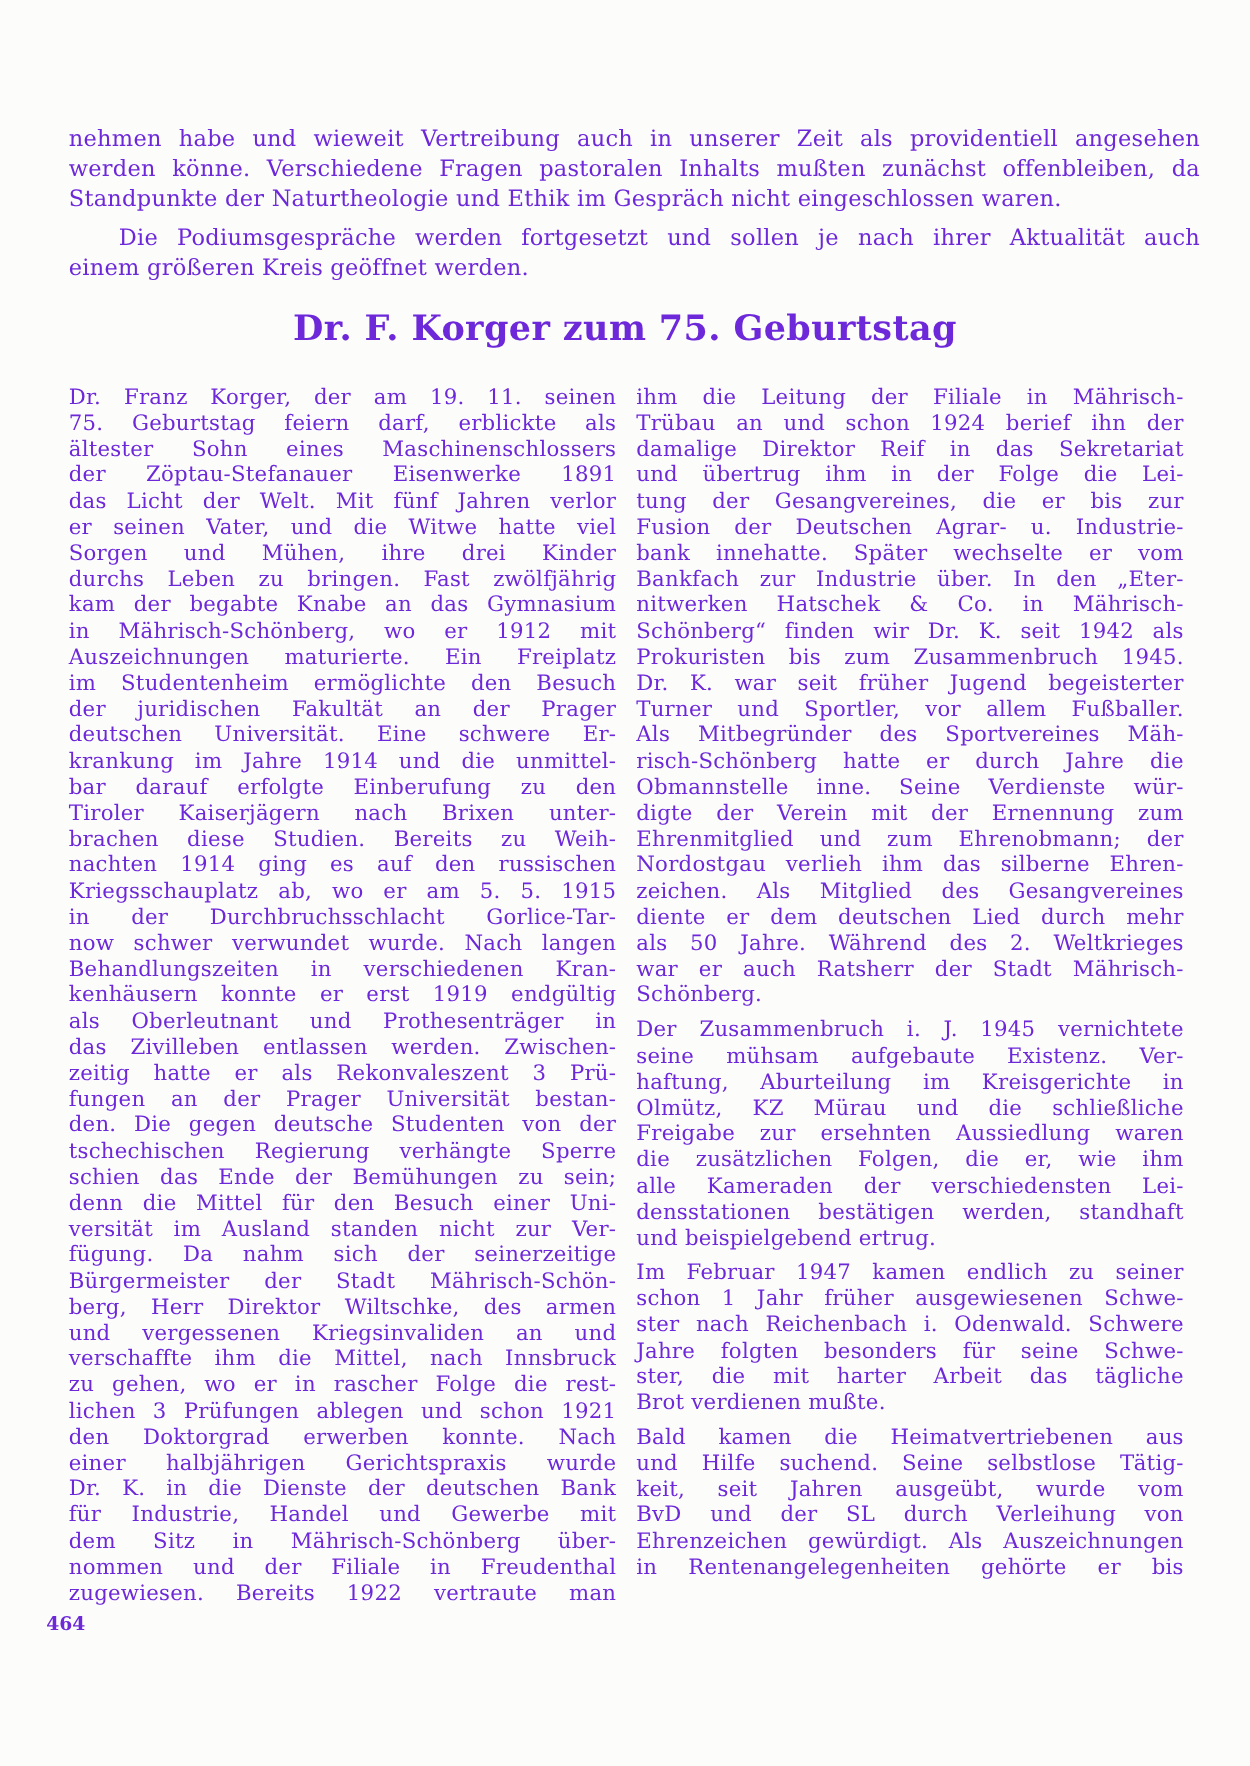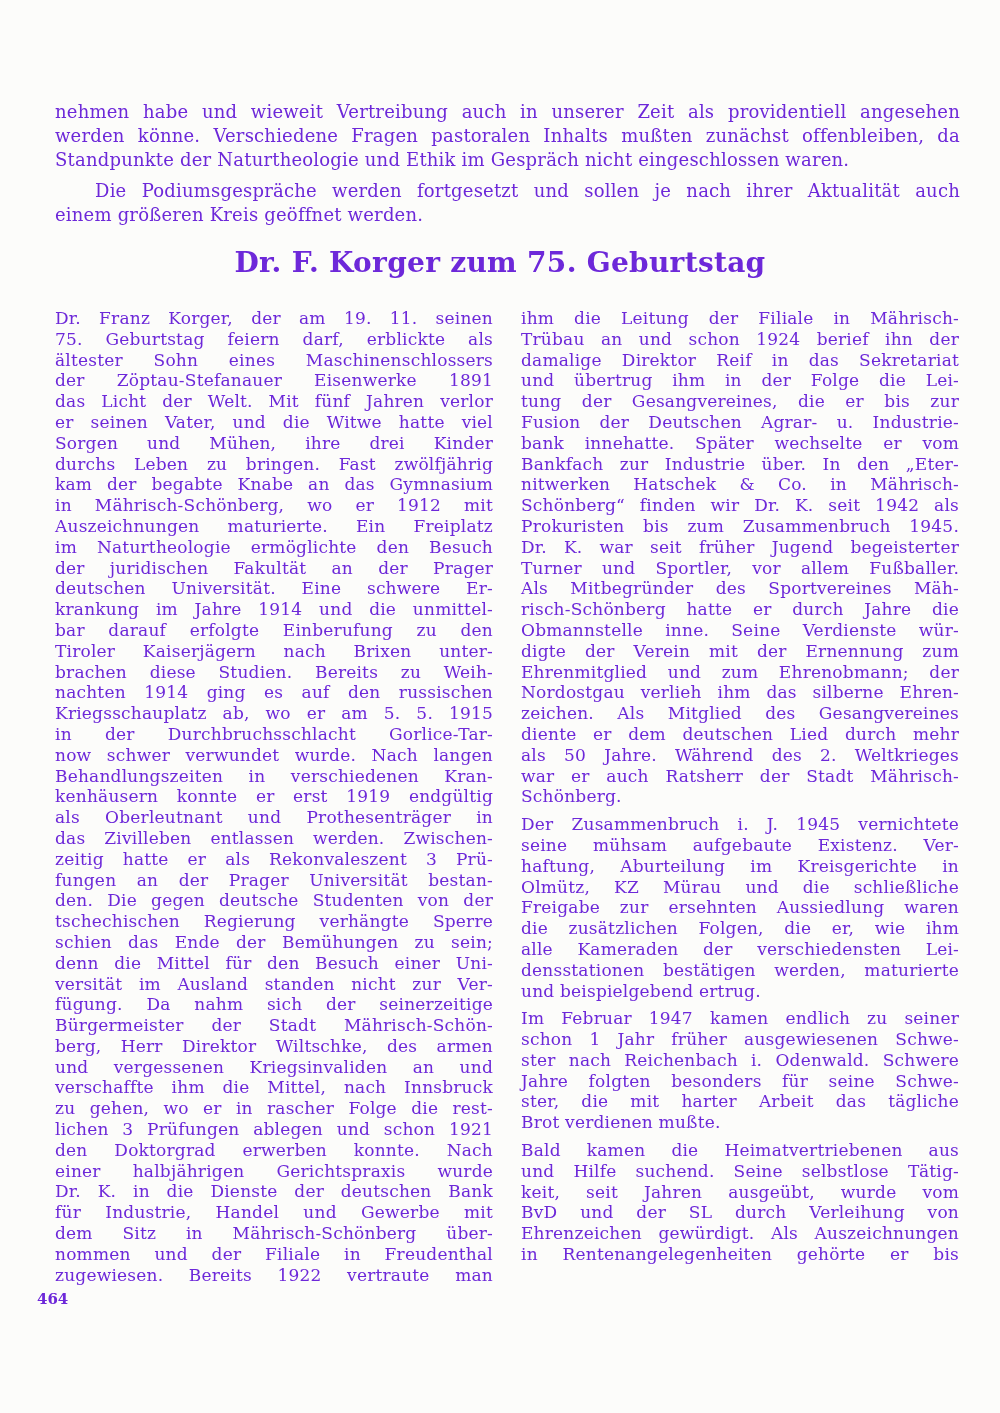--- a/index.html
+++ b/index.html
@@ -22,21 +22,21 @@
     font-size: 18px;
     line-height: 24px;
     letter-spacing: 0.2px;
   }
   .columns {
     position: absolute;
     left: 55px;
     top: 308px;
     width: 905px;
     display: flex;
-    gap: 28px;
+    gap: 16px;
   }
   .col {
     width: 438px;
     font-size: 17px;
     line-height: 20.8px;
     letter-spacing: 0.2px;
   }
   .para.gap { margin-top: 7px; }
   .line { text-align: left; }
   .line.jfull { text-align: justify; text-align-last: justify; }
@@ -85,21 +85,21 @@
           <div class="line jfull">75. Geburtstag feiern darf, erblickte als</div>
           <div class="line jfull">ältester Sohn eines Maschinenschlossers</div>
           <div class="line jfull">der Zöptau-Stefanauer Eisenwerke 1891</div>
           <div class="line jfull">das Licht der Welt. Mit fünf Jahren verlor</div>
           <div class="line jfull">er seinen Vater, und die Witwe hatte viel</div>
           <div class="line jfull">Sorgen und Mühen, ihre drei Kinder</div>
           <div class="line jfull">durchs Leben zu bringen. Fast zwölfjährig</div>
           <div class="line jfull">kam der begabte Knabe an das Gymnasium</div>
           <div class="line jfull">in Mährisch-Schönberg, wo er 1912 mit</div>
           <div class="line jfull">Auszeichnungen maturierte. Ein Freiplatz</div>
-          <div class="line jfull">im Naturtheologie ermöglichte den Besuch</div>
+          <div class="line jfull">im Studentenheim ermöglichte den Besuch</div>
           <div class="line jfull">der juridischen Fakultät an der Prager</div>
           <div class="line jfull">deutschen Universität. Eine schwere Er-</div>
           <div class="line jfull">krankung im Jahre 1914 und die unmittel-</div>
           <div class="line jfull">bar darauf erfolgte Einberufung zu den</div>
           <div class="line jfull">Tiroler Kaiserjägern nach Brixen unter-</div>
           <div class="line jfull">brachen diese Studien. Bereits zu Weih-</div>
           <div class="line jfull">nachten 1914 ging es auf den russischen</div>
           <div class="line jfull">Kriegsschauplatz ab, wo er am 5. 5. 1915</div>
           <div class="line jfull">in der Durchbruchsschlacht Gorlice-Tar-</div>
           <div class="line jfull">now schwer verwundet wurde. Nach langen</div>
@@ -158,21 +158,21 @@
           <div class="line">Schönberg.</div>
         </div>
         <div class="para gap">
           <div class="line jfull">Der Zusammenbruch i. J. 1945 vernichtete</div>
           <div class="line jfull">seine mühsam aufgebaute Existenz. Ver-</div>
           <div class="line jfull">haftung, Aburteilung im Kreisgerichte in</div>
           <div class="line jfull">Olmütz, KZ Mürau und die schließliche</div>
           <div class="line jfull">Freigabe zur ersehnten Aussiedlung waren</div>
           <div class="line jfull">die zusätzlichen Folgen, die er, wie ihm</div>
           <div class="line jfull">alle Kameraden der verschiedensten Lei-</div>
-          <div class="line jfull">densstationen bestätigen werden, maturierte</div>
+          <div class="line jfull">densstationen bestätigen werden, standhaft</div>
           <div class="line">und beispielgebend ertrug.</div>
         </div>
         <div class="para gap">
           <div class="line jfull">Im Februar 1947 kamen endlich zu seiner</div>
           <div class="line jfull">schon 1 Jahr früher ausgewiesenen Schwe-</div>
           <div class="line jfull">ster nach Reichenbach i. Odenwald. Schwere</div>
           <div class="line jfull">Jahre folgten besonders für seine Schwe-</div>
           <div class="line jfull">ster, die mit harter Arbeit das tägliche</div>
           <div class="line">Brot verdienen mußte.</div>
         </div>

